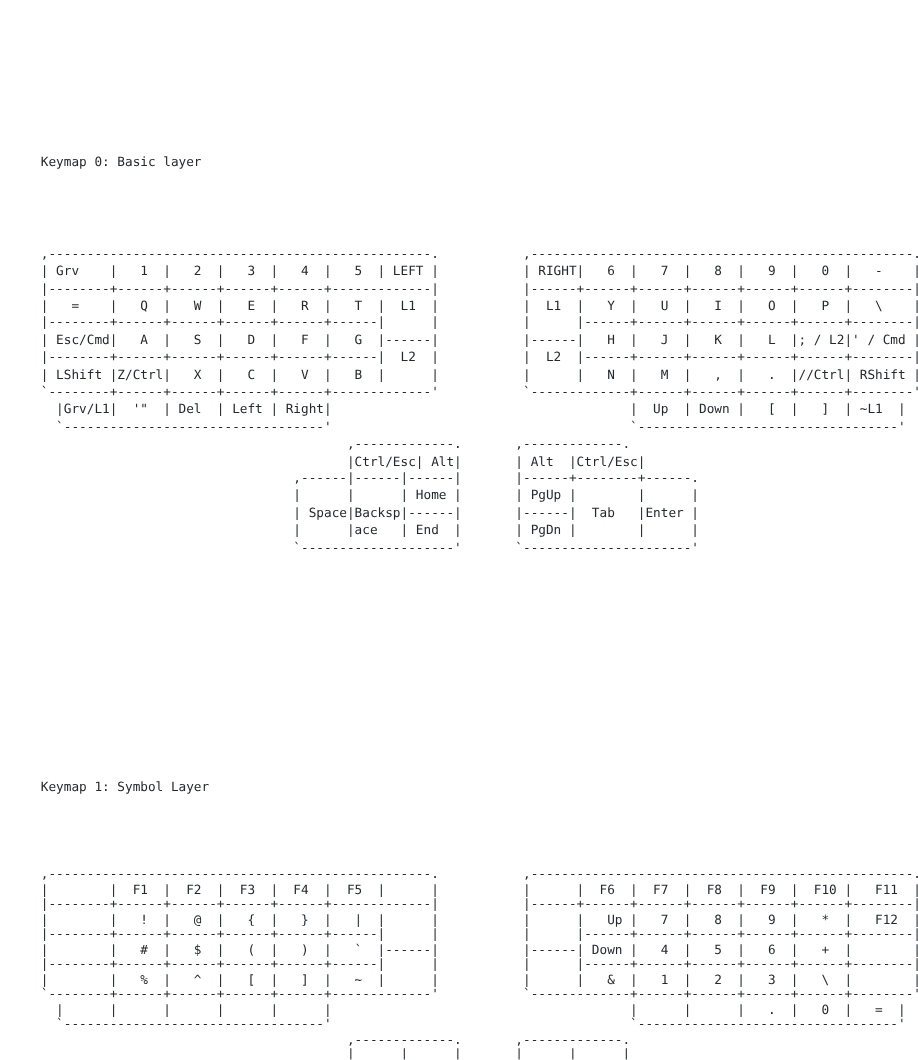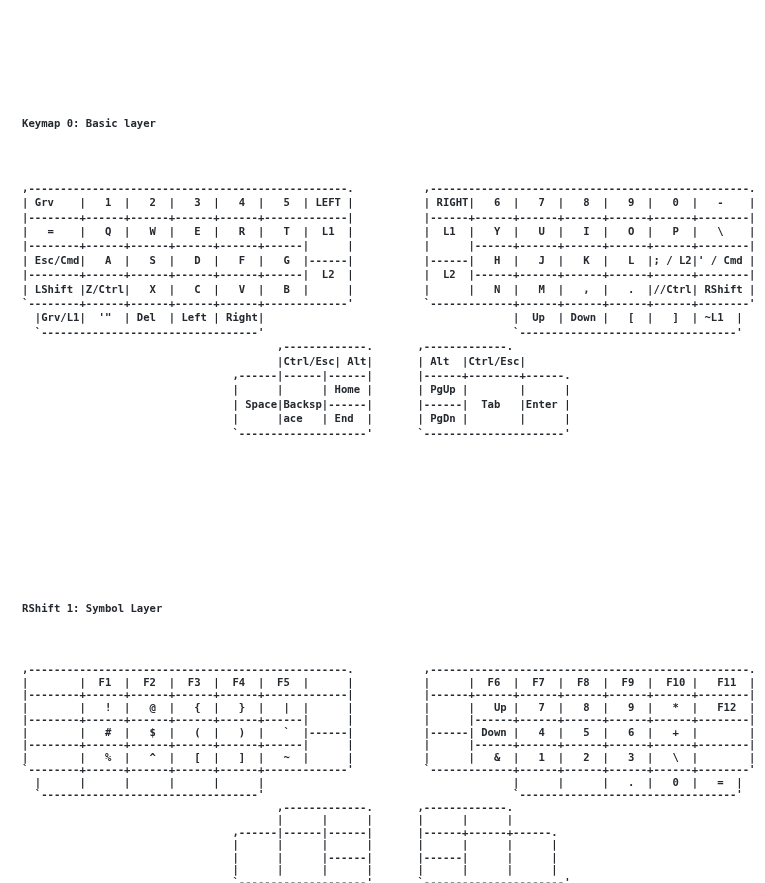--- a/index.html
+++ b/index.html
@@ -8,26 +8,25 @@
     height: 883px;
     box-sizing: border-box;
     background: #ffffff;
     overflow: hidden;
   }
   .doc {
     padding: 26px 0 0 22px;
     white-space: pre;
   }
   pre {
-    margin: 0;
+    margin: 12px;
     font-family: "DejaVu Sans Mono", "Liberation Mono", monospace;
     font-size: 10.6px;
     color: #24292f;
     white-space: pre;
-    font-weight: bold;
   }
   
   .s0 pre { line-height: 14.4px; }
   .s0 .title { margin-bottom: 14.4px; }
   
   .s1 pre { line-height: 12.5px; }
   .s1 .title { margin-bottom: 12.5px; }
   .s1 { margin-top: 36px; }
 </style>
 </head>
@@ -51,21 +50,21 @@
                                         ,-------------.       ,-------------.
                                         |Ctrl/Esc| Alt|       | Alt  |Ctrl/Esc|
                                  ,------|------|------|       |------+--------+------.
                                  |      |      | Home |       | PgUp |        |      |
                                  | Space|Backsp|------|       |------|  Tab   |Enter |
                                  |      |ace   | End  |       | PgDn |        |      |
                                  `--------------------'       `----------------------'</pre>
   </section>
 
   <section class="keymap s1">
-    <pre class="title" style="color: rgb(36, 41, 47);">RShift 1: Symbol Layer</pre>
+    <pre class="title" style="color: rgb(36, 41, 47);">Keymap 1: Symbol Layer</pre>
     <pre class="art" style="color: rgb(36, 41, 47);">,--------------------------------------------------.           ,--------------------------------------------------.
 |        |  F1  |  F2  |  F3  |  F4  |  F5  |      |           |      |  F6  |  F7  |  F8  |  F9  |  F10 |   F11  |
 |--------+------+------+------+------+-------------|           |------+------+------+------+------+------+--------|
 |        |   !  |   @  |   {  |   }  |   |  |      |           |      |   Up |   7  |   8  |   9  |   *  |   F12  |
 |--------+------+------+------+------+------|      |           |      |------+------+------+------+------+--------|
 |        |   #  |   $  |   (  |   )  |   `  |------|           |------| Down |   4  |   5  |   6  |   +  |        |
 |--------+------+------+------+------+------|      |           |      |------+------+------+------+------+--------|
 |        |   %  |   ^  |   [  |   ]  |   ~  |      |           |      |   &amp;  |   1  |   2  |   3  |   \  |        |
 `--------+------+------+------+------+-------------'           `-------------+------+------+------+------+--------'
   |      |      |      |      |      |                                       |      |      |   .  |   0  |   =  |

